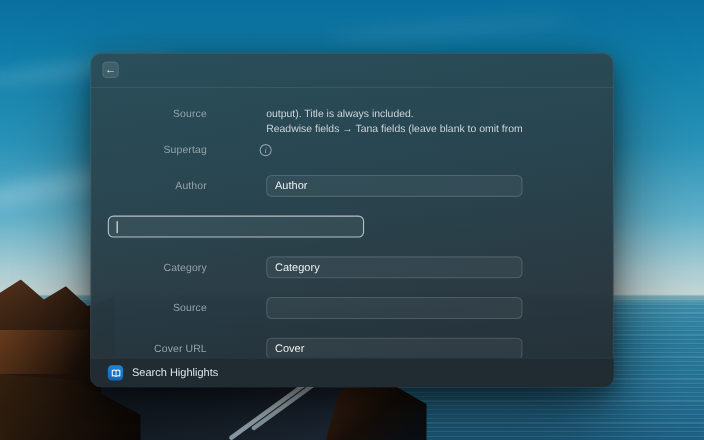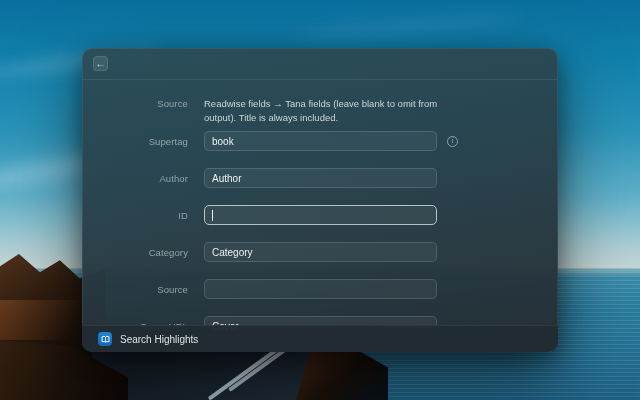--- a/index.html
+++ b/index.html
@@ -41,21 +41,21 @@
   .window{position:absolute;left:82px;top:48px;width:476px;height:304px;z-index:10;
     border-radius:10px;overflow:hidden;
     background:linear-gradient(172deg,rgba(42,77,88,0.97) 0%,rgba(40,66,76,0.97) 40%,rgba(38,52,60,0.97) 75%,rgba(36,46,53,0.98) 100%);
     box-shadow:0 28px 70px rgba(0,0,0,0.55),0 8px 22px rgba(0,0,0,0.4),inset 0 0 0 1px rgba(255,255,255,0.07);}
   .win-header{height:31px;display:flex;align-items:center;padding:0 11px;
     border-bottom:1px solid rgba(255,255,255,0.08);}
   .back-btn{width:15px;height:15px;border-radius:4px;display:flex;align-items:center;justify-content:center;
     background:rgba(255,255,255,0.10);box-shadow:inset 0 0 0 1px rgba(255,255,255,0.10);
     color:#dde5e7;font-size:10px;line-height:1;cursor:default;}
   .content{padding-top:17px;}
-  .row{display:flex;align-items:center;margin-top:17px;}
+  .row{display:flex;align-items:center;margin-top:17px;gap:38px;}
   .row.first{margin-top:0;}
   .row-label{flex:0 0 106px;text-align:right;font-size:9.5px;color:#93a4aa;letter-spacing:0.1px;}
   .intro-row{display:flex;align-items:flex-start;}
   .intro-row .row-label{padding-top:1px;}
   .intro-text{margin-left:16px;font-size:9.5px;line-height:14px;color:#ccd5d8;}
   .intro-text div{white-space:nowrap;}
   .field-box{margin-left:16px;width:233px;height:20px;box-sizing:border-box;border-radius:5px;
     background:rgba(255,255,255,0.05);border:1px solid rgba(255,255,255,0.14);
     display:flex;align-items:center;padding:0 7px;font-size:10px;color:#ecf1f2;}
   .row.sup{margin-top:6px;}
@@ -100,42 +100,38 @@
     <div class="back-btn">
       <span>←</span>
     </div>
   </div>
 
   <div class="content">
 
     <div class="row first intro-row">
       <div class="row-label">Source</div>
       <div class="intro-text">
+        <div>output). Title is always included.</div>
         <div>Readwise fields → Tana fields (leave blank to omit from</div>
-        <div>output). Title is always included.</div>
       </div>
     </div>
 
     <div class="row sup">
       <div class="row-label">Supertag</div>
-      <div class="field-box">
-        <span>book</span>
-      </div>
       <span class="info-badge">i</span>
     </div>
 
     <div class="row">
       <div class="row-label">Author</div>
       <div class="field-box">
         <span>Author</span>
       </div>
     </div>
 
     <div class="row focused">
-      <div class="row-label">ID</div>
       <div class="field-box">
         <span class="caret"></span>
         <span></span>
       </div>
     </div>
 
     <div class="row">
       <div class="row-label">Category</div>
       <div class="field-box">
         <span>Category</span>

